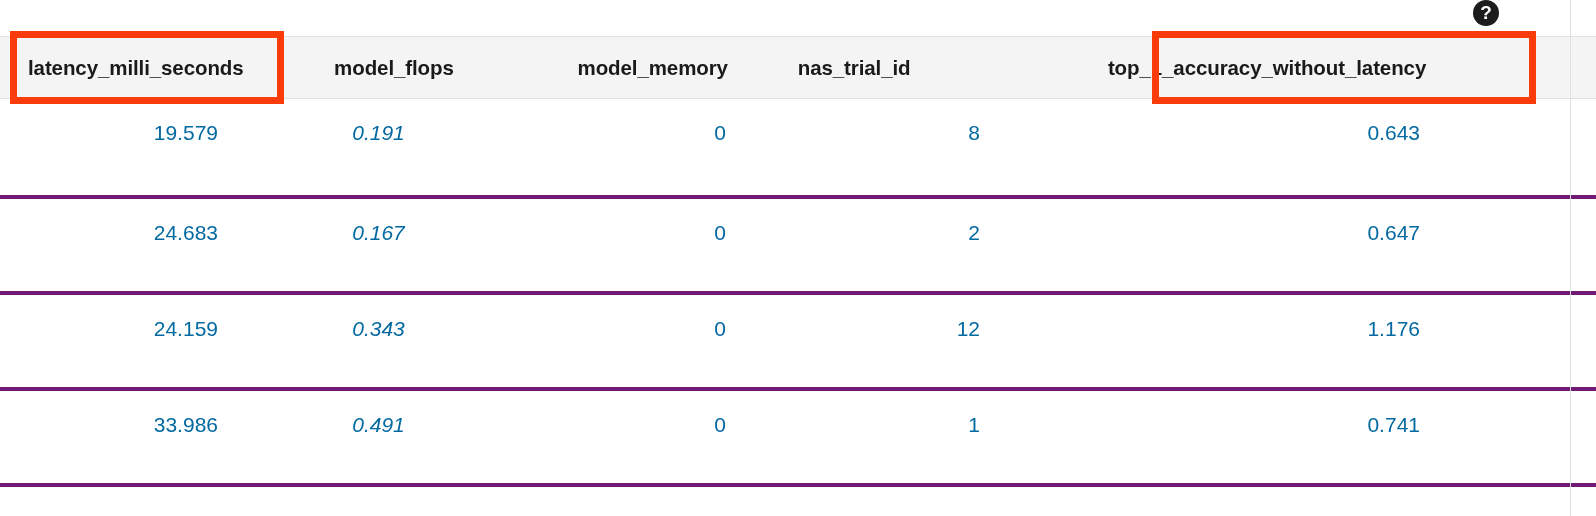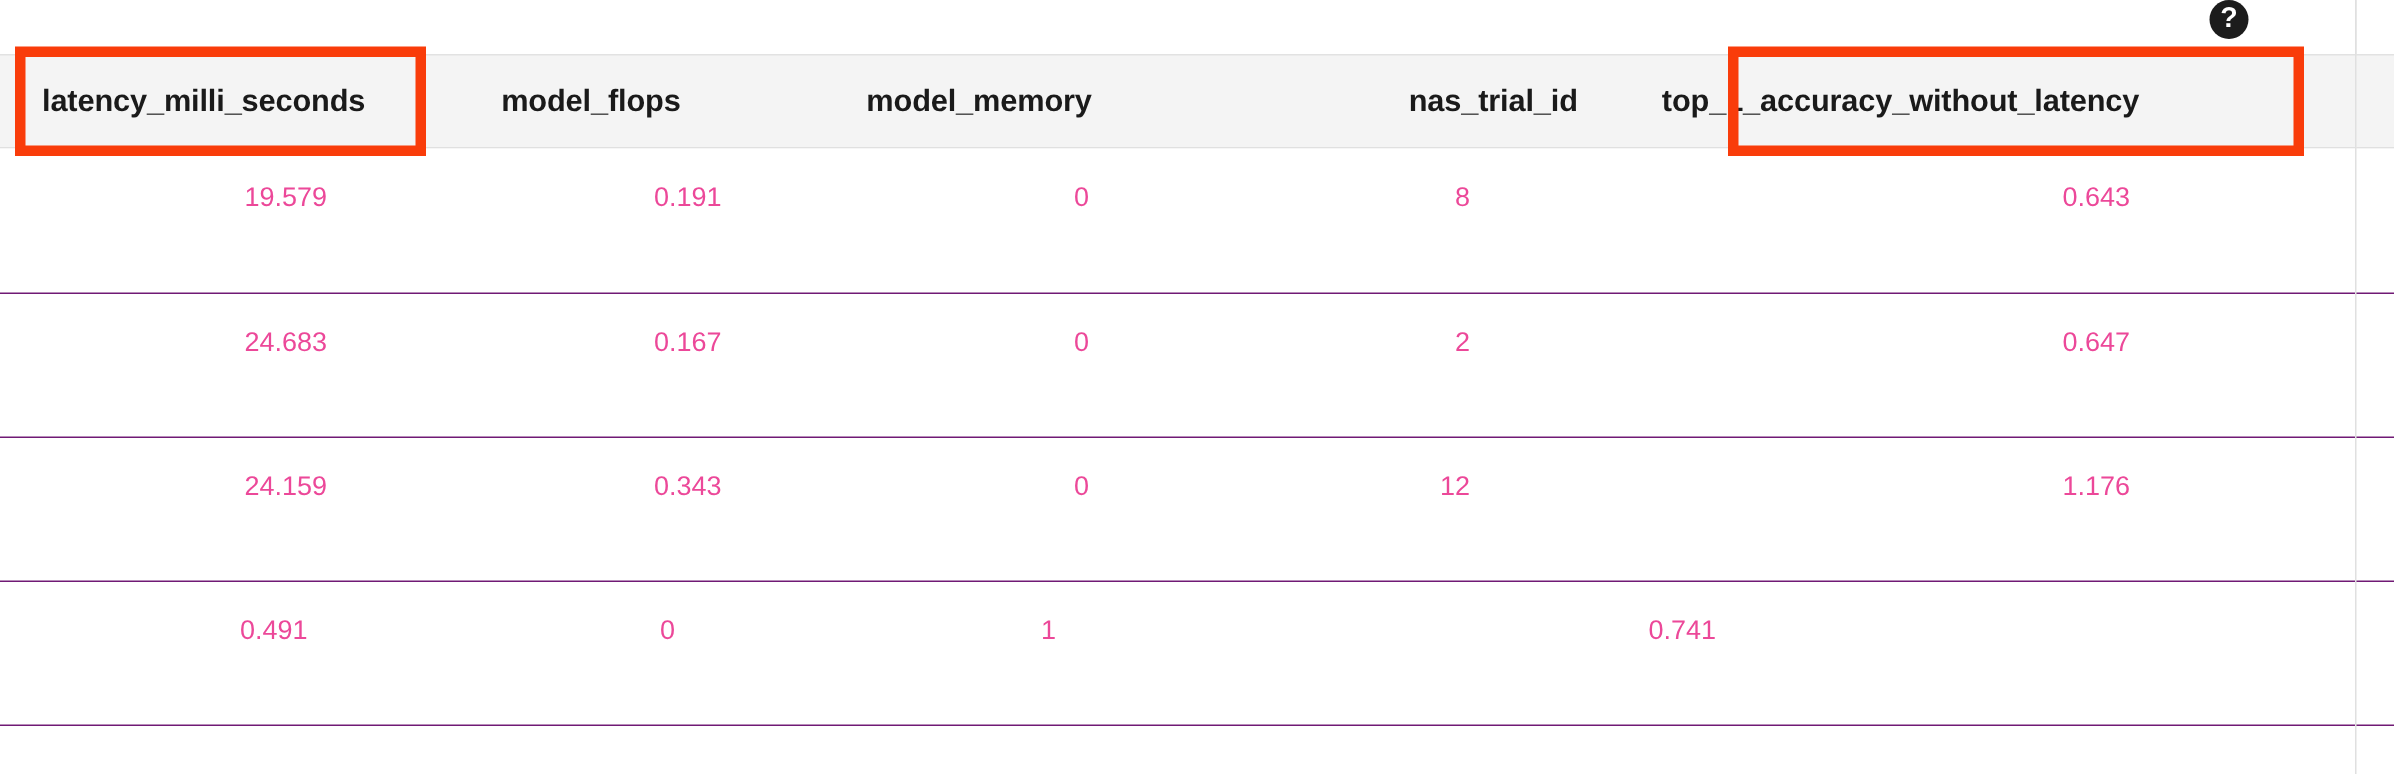--- a/index.html
+++ b/index.html
@@ -86,39 +86,39 @@
     position: relative;
     width: 1596px;
     height: 96px;
     box-sizing: border-box;
     display: flex;
     align-items: flex-start;
     background: #ffffff;
   }
   .tr + .tr,
   .tr.empty-row {
-    border-top: 1px solid #701a75;
+    border-top: 4px solid #701a75;
   }
   .td {
-    font-size: 18px;
-    color: #ec4899;
+    font-size: 21px;
+    color: #0369a1;
     padding-top: 22px;
     white-space: nowrap;
     box-sizing: border-box;
     overflow: hidden;
   }
 
   
   .col-0 { width: 276px; padding-right: 18px; text-align: left; }
   .col-0.td { text-align: right; padding-right: 58px; }
   .col-1 { width: 240px; text-align: center; }
-  .col-1.td { text-align: right; padding-right: 35px; }
+  .col-1.td { padding-right: 35px; font-style: italic; }
   .col-2 { width: 272px; text-align: center; }
   .col-2.td { text-align: right; padding-right: 62px; }
-  .col-3 { width: 268px; text-align: right; }
+  .col-3 { width: 268px; text-align: left; }
   .col-3.td { text-align: right; padding-right: 76px; }
   .col-4 { width: 420px; text-align: center; }
   .col-4.td { text-align: right; padding-right: 56px; }
   .col-5 { width: 120px; text-align: center; }
 
   .col-0.th { padding-left: 28px; }
 
   
   .right-divider {
     position: absolute;
@@ -196,20 +196,21 @@
     <div class="tr">
       <div class="td col-0">24.159</div>
       <div class="td col-1">0.343</div>
       <div class="td col-2">0</div>
       <div class="td col-3">12</div>
       <div class="td col-4">1.176</div>
       <div class="td col-5"></div>
     </div>
 
     <div class="tr">
+      <div class="td col-0">33.986</div>
       <div class="td col-1">0.491</div>
       <div class="td col-2">0</div>
       <div class="td col-3">1</div>
       <div class="td col-4">0.741</div>
       <div class="td col-5"></div>
     </div>
 
     <div class="tr empty-row"></div>
 
   </div>

